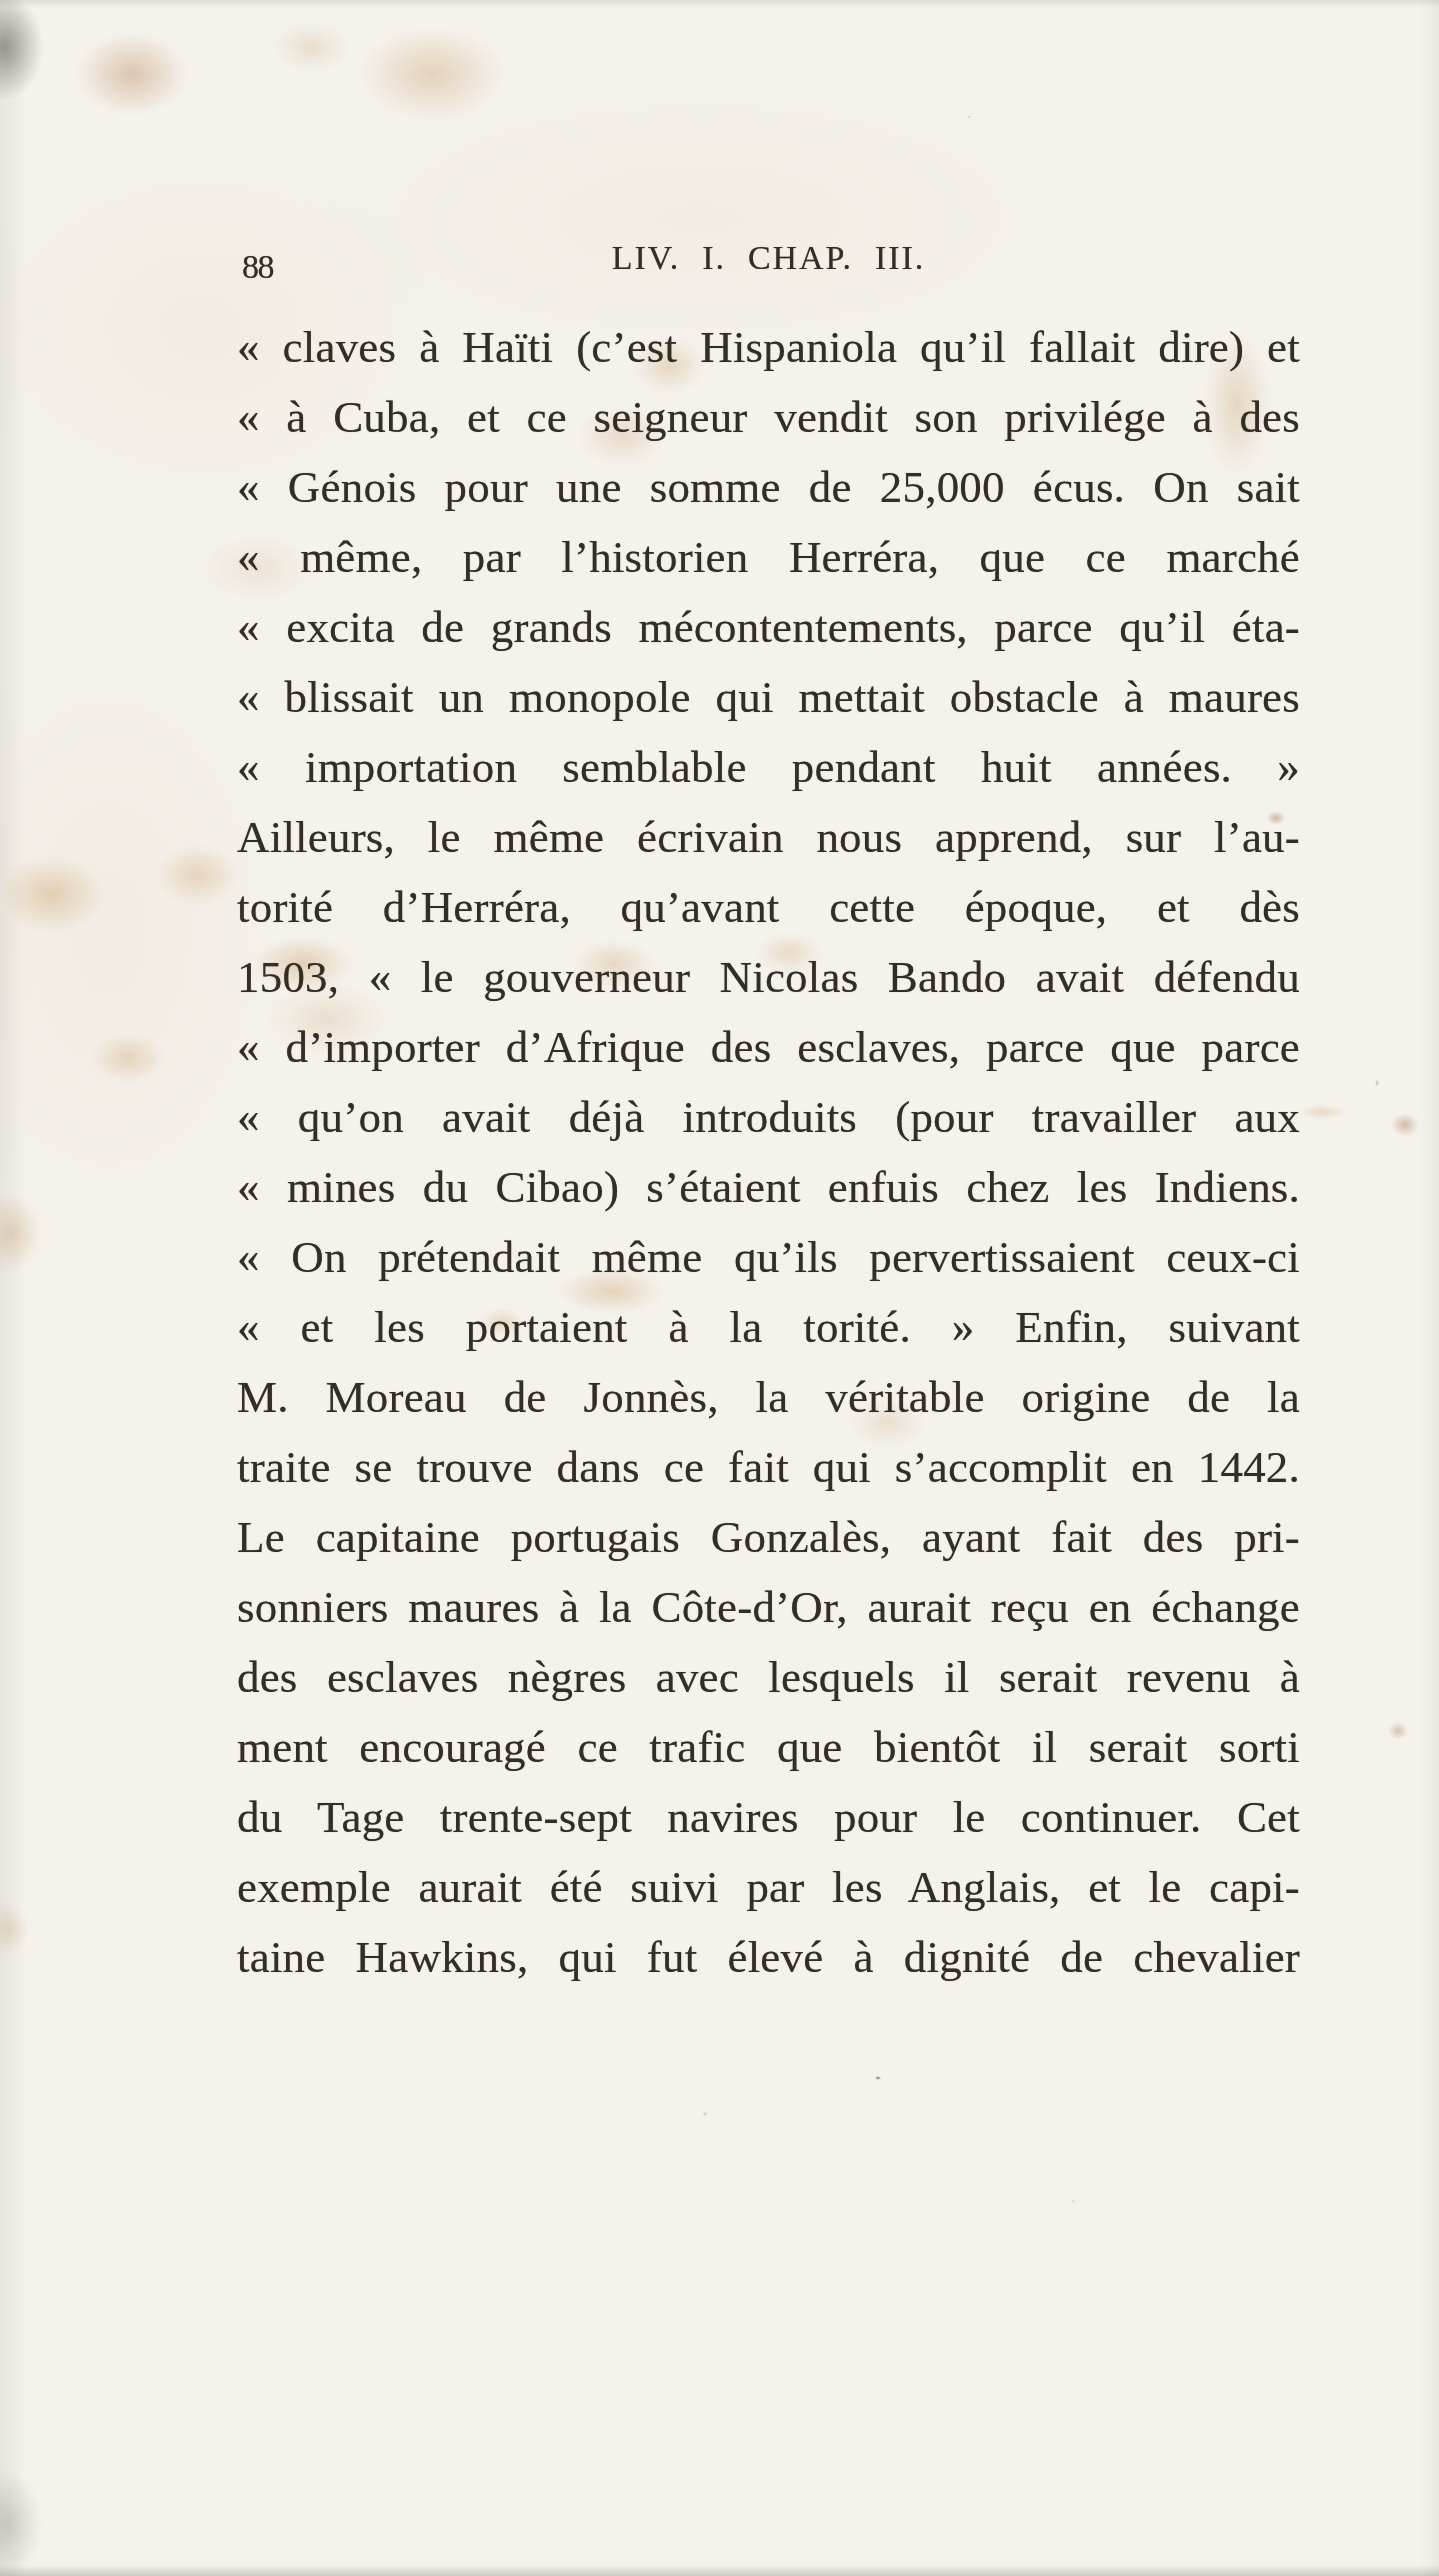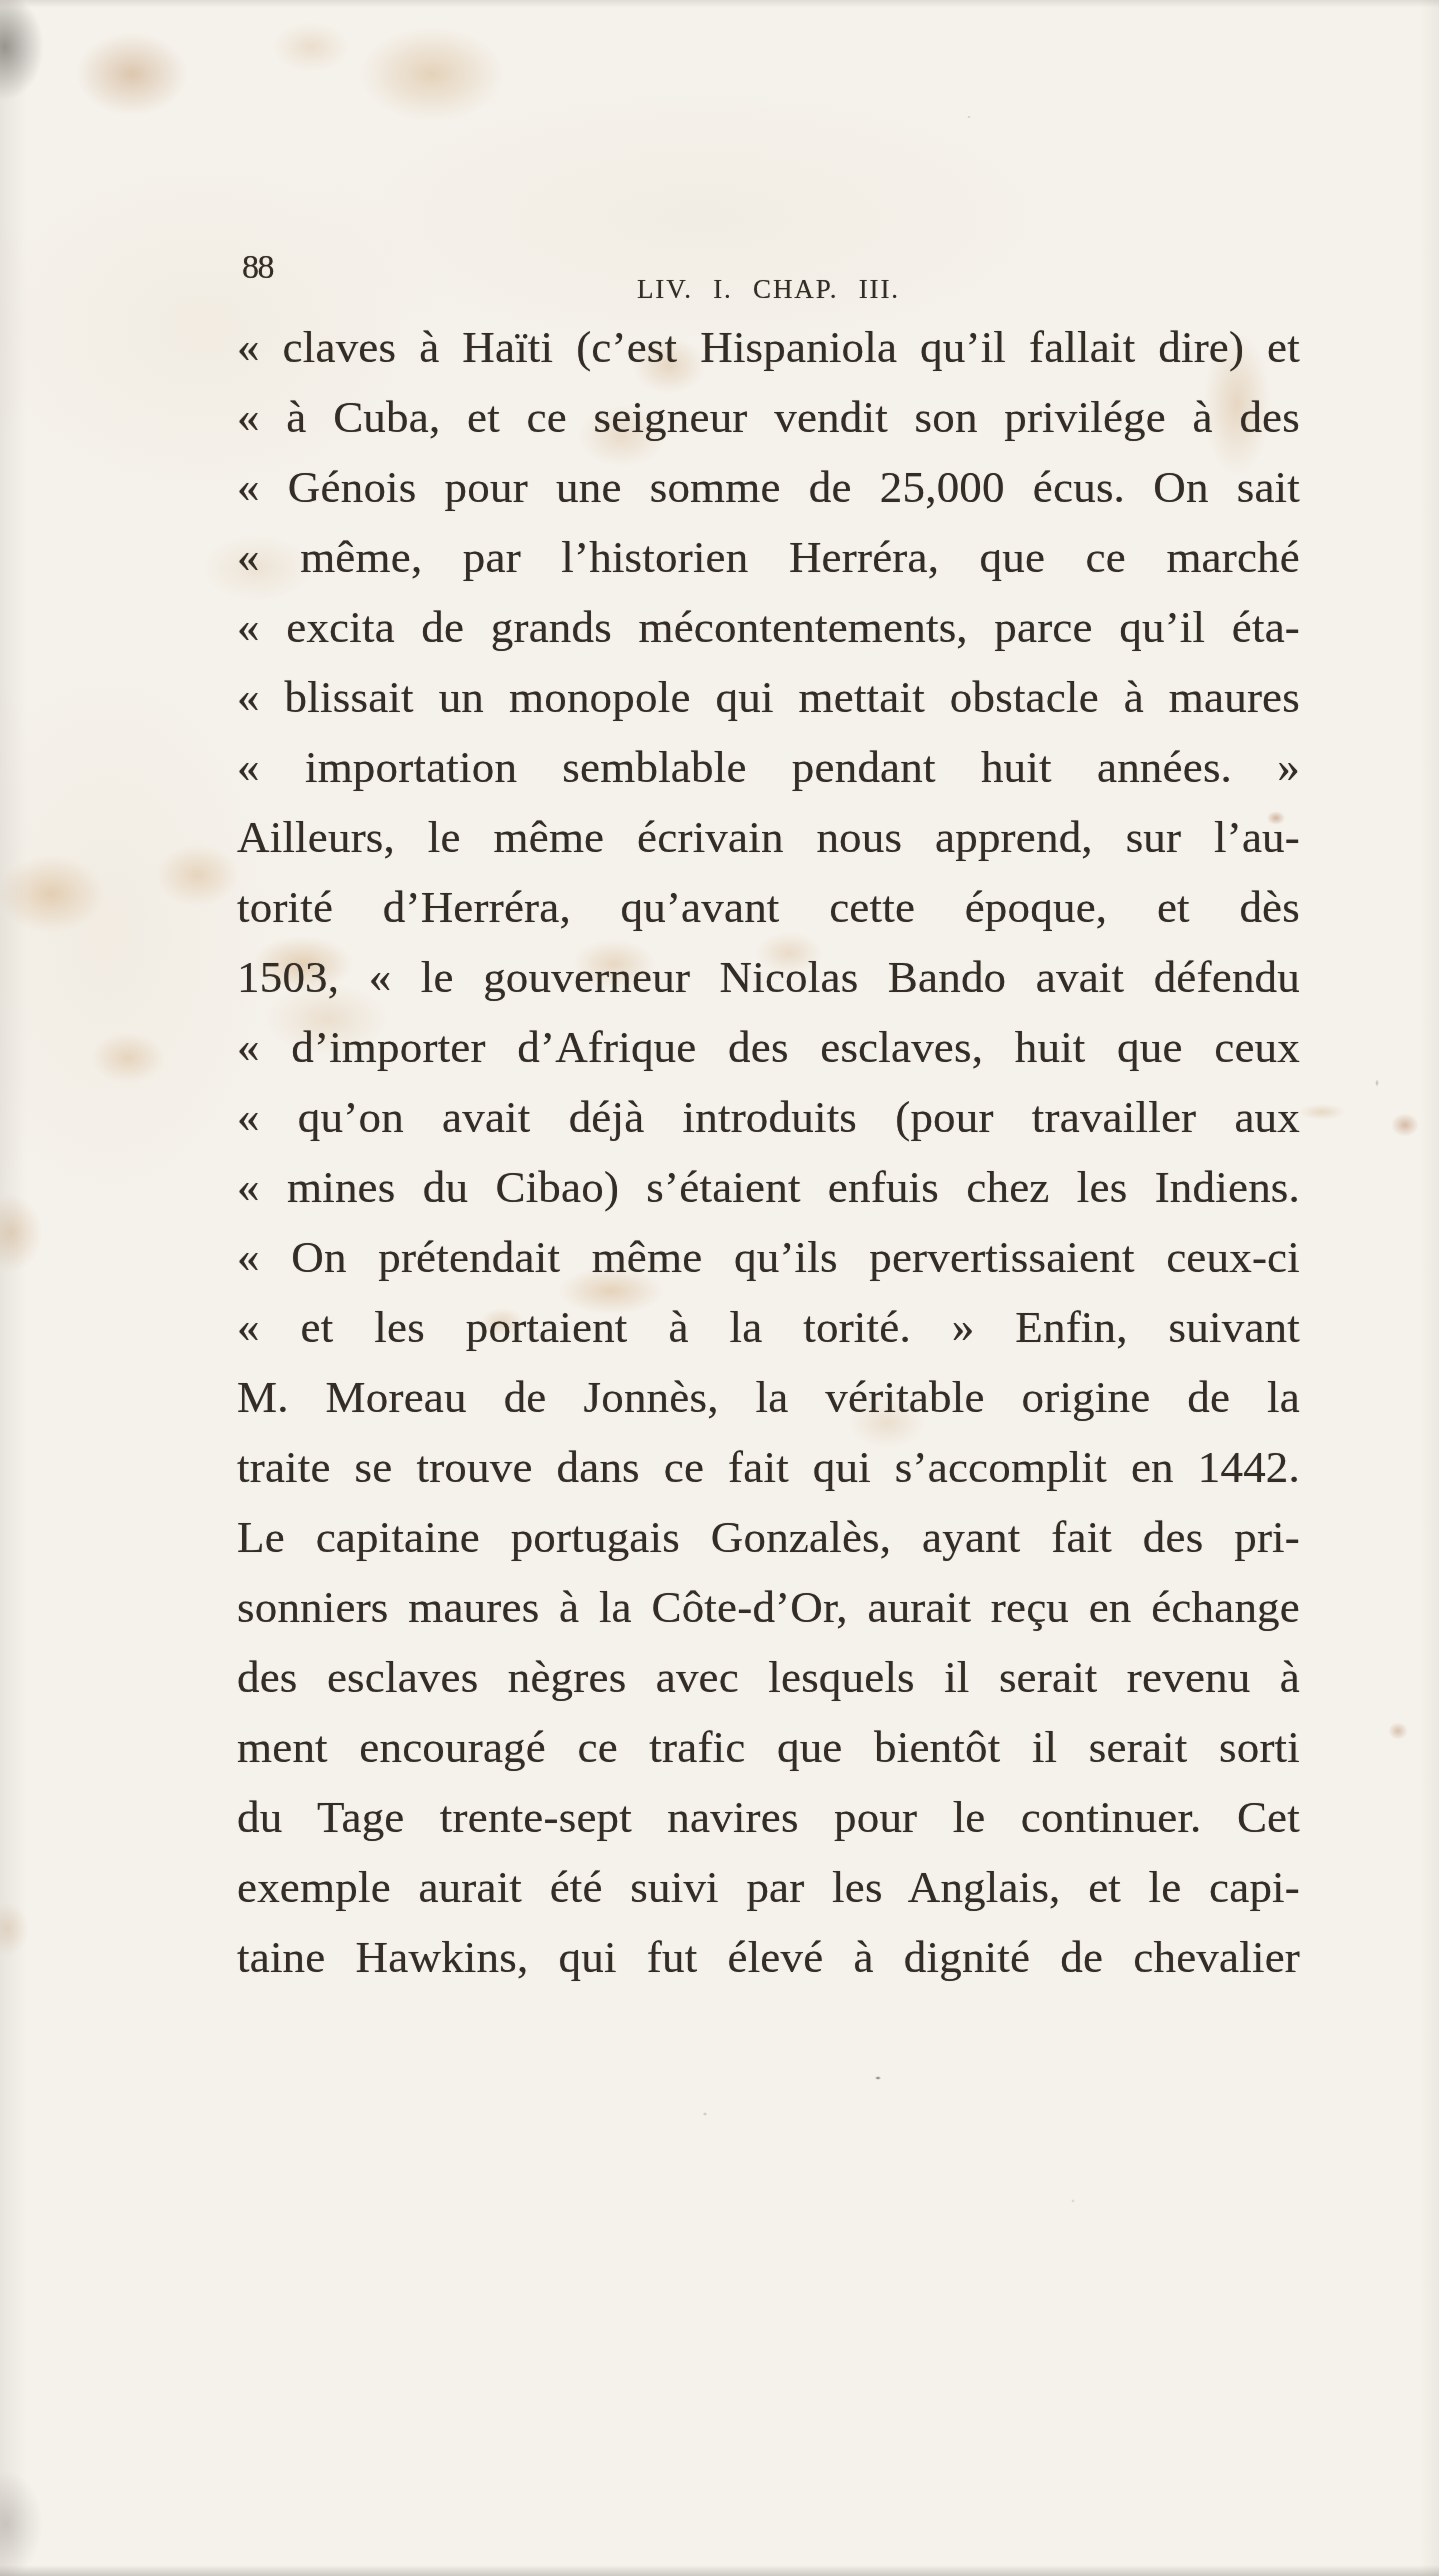--- a/index.html
+++ b/index.html
@@ -64,24 +64,24 @@
     left: 242px;
     top: 250px;
     font-size: 34px;
     line-height: 1;
     letter-spacing: -1.6px;
     text-shadow: 0 0 0.8px rgba(51,45,38,0.6);
   }
   .running {
     position: absolute;
     left: 237px;
-    top: 268px;
+    top: 237px;
     width: 1063px;
     text-align: center;
-    font-size: 27px;
+    font-size: 34px;
     line-height: 42px;
     letter-spacing: 1.9px;
     word-spacing: 11.7px;
     text-shadow: 0 0 0.8px rgba(51,45,38,0.55);
   }
   .textblock {
     position: absolute;
     left: 237px;
     top: 312px;
     width: 1063px;
@@ -110,21 +110,21 @@
     <div class="line">« claves à Haïti (c’est Hispaniola qu’il fallait dire) et</div>
     <div class="line">« à Cuba, et ce seigneur vendit son privilége à des</div>
     <div class="line">« Génois pour une somme de 25,000 écus. On sait</div>
     <div class="line">« même, par l’historien Herréra, que ce marché</div>
     <div class="line">« excita de grands mécontentements, parce qu’il éta-</div>
     <div class="line">« blissait un monopole qui mettait obstacle à maures</div>
     <div class="line">« importation semblable pendant huit années. »</div>
     <div class="line">Ailleurs, le même écrivain nous apprend, sur l’au-</div>
     <div class="line">torité d’Herréra, qu’avant cette époque, et dès</div>
     <div class="line">1503, « le gouverneur Nicolas Bando avait défendu</div>
-    <div class="line">« d’importer d’Afrique des esclaves, huit que ceux</div>
+    <div class="line">« d’importer d’Afrique des esclaves, parce que parce</div>
     <div class="line">« qu’on avait déjà introduits (pour travailler aux</div>
     <div class="line">« mines du Cibao) s’étaient enfuis chez les Indiens.</div>
     <div class="line">« On prétendait même qu’ils pervertissaient ceux-ci</div>
     <div class="line">« et les portaient à la torité. » Enfin, suivant</div>
     <div class="line">M. Moreau de Jonnès, la véritable origine de la</div>
     <div class="line">traite se trouve dans ce fait qui s’accomplit en 1442.</div>
     <div class="line">Le capitaine portugais Gonzalès, ayant fait des pri-</div>
     <div class="line">sonniers maures à la Côte-d’Or, aurait reçu en échange</div>
     <div class="line">des esclaves nègres avec lesquels il serait revenu à</div>
     <div class="line">ment encouragé ce trafic que bientôt il serait sorti</div>

